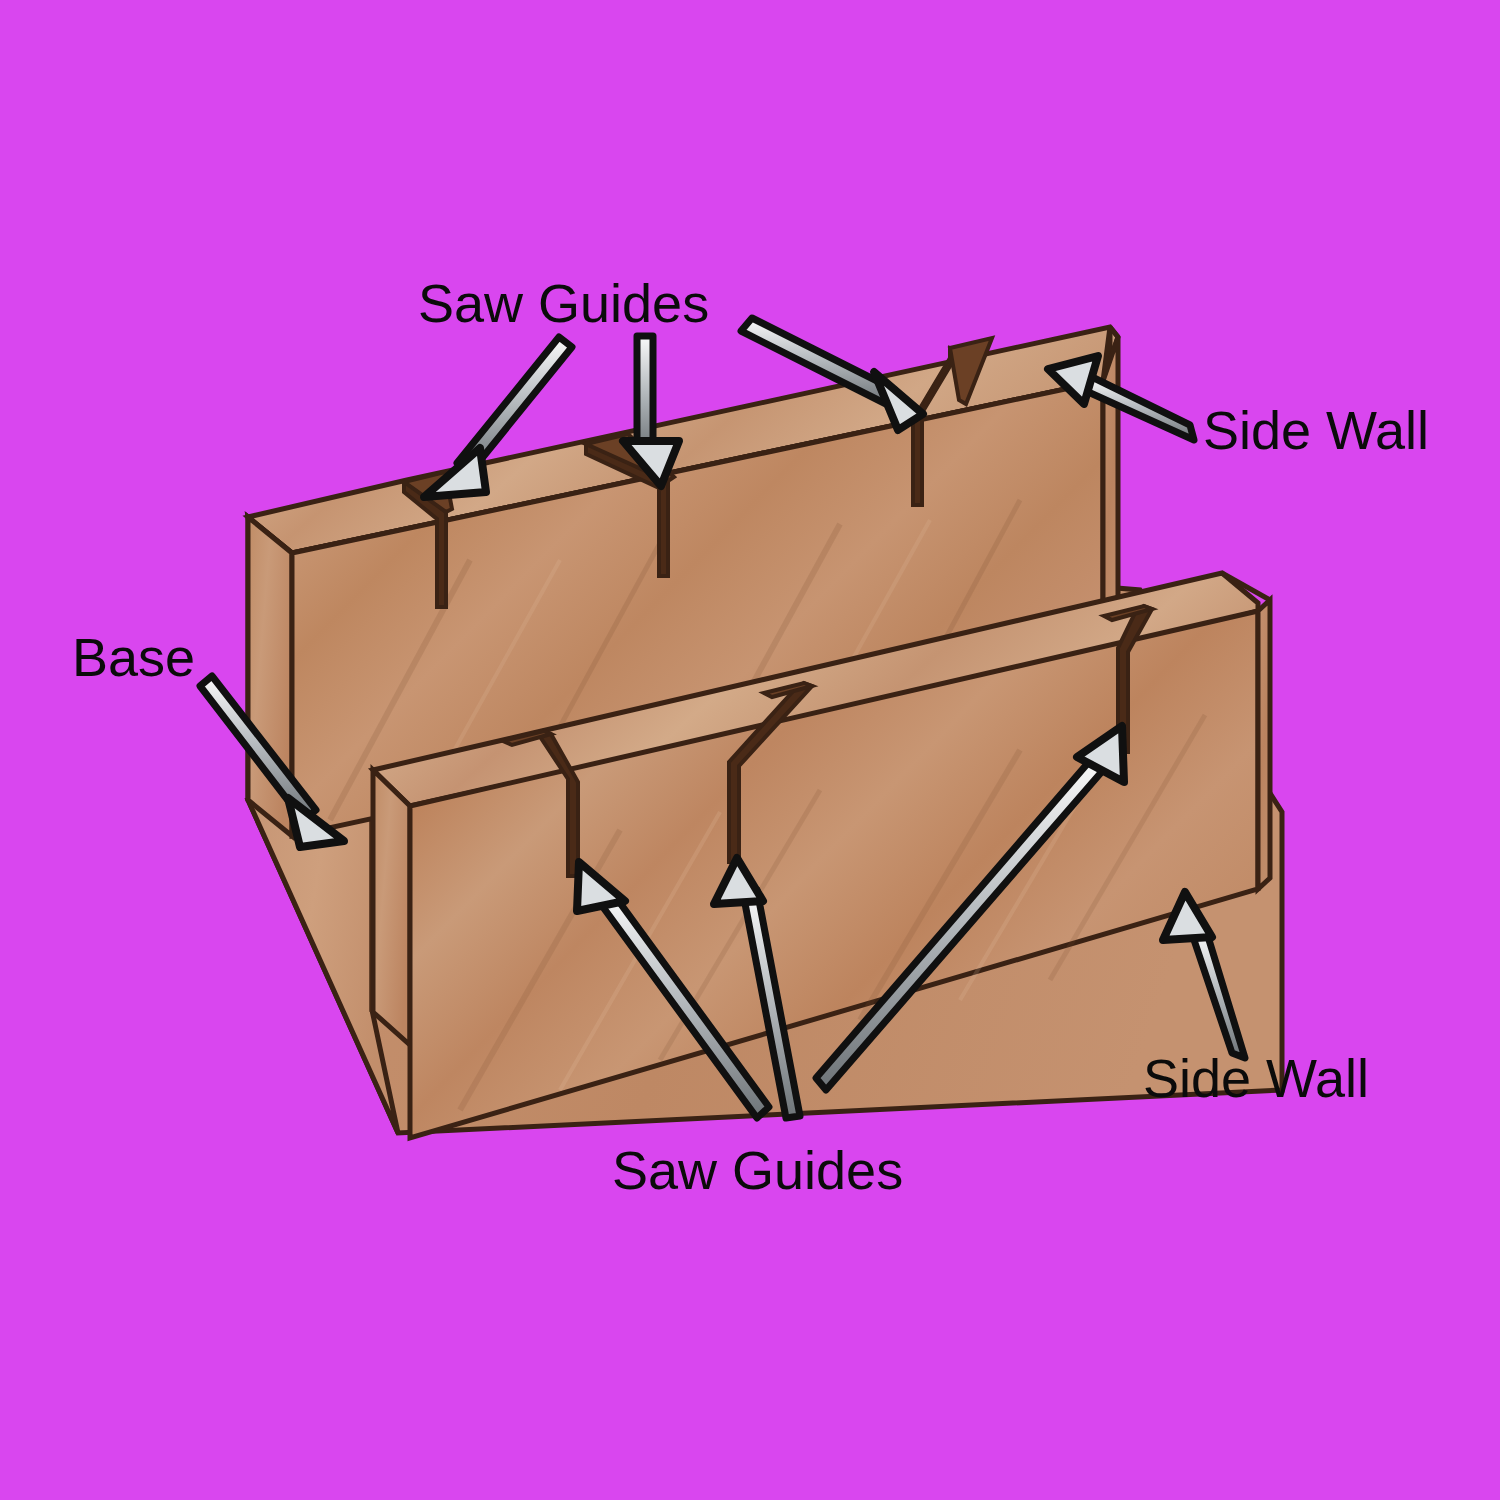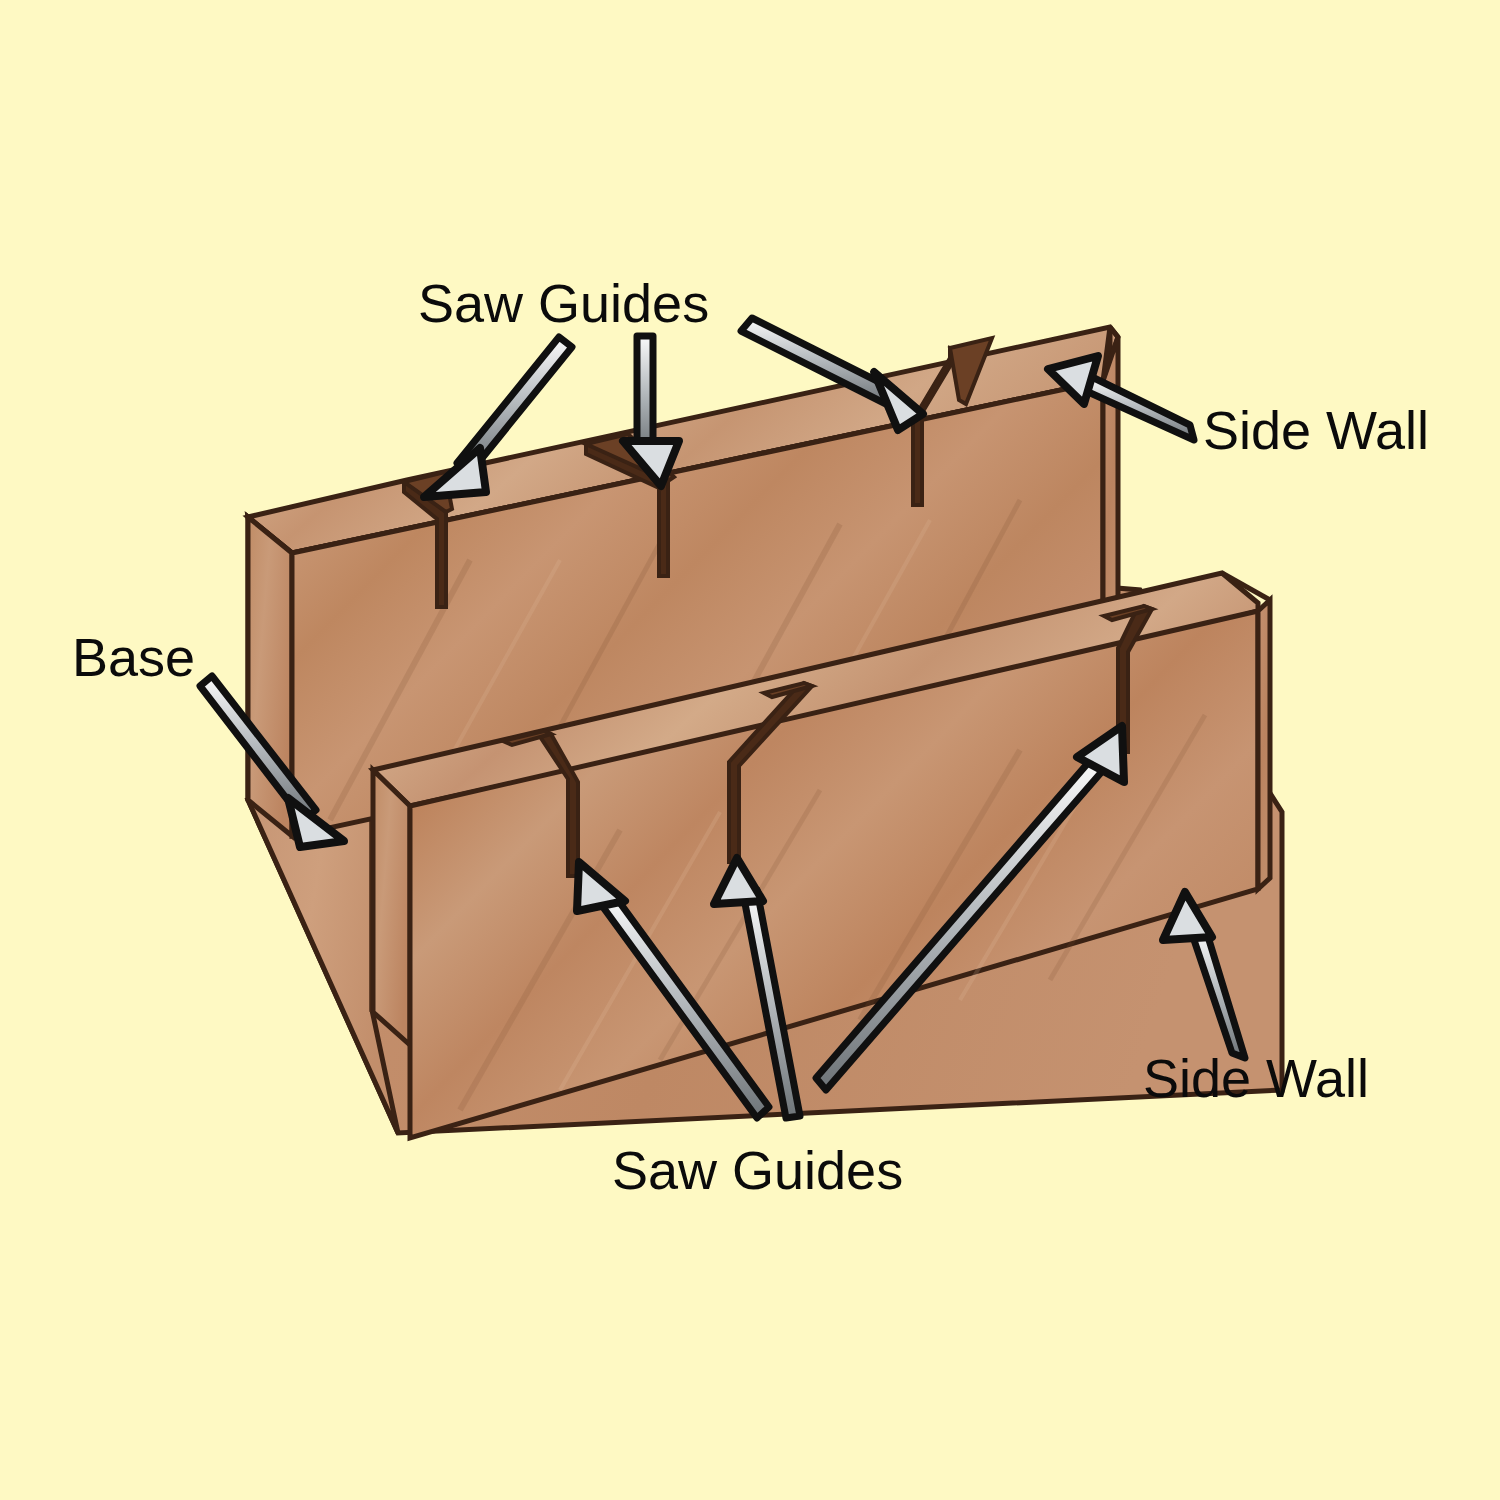--- a/index.html
+++ b/index.html
@@ -5,21 +5,21 @@
 <style>
   html, body {
     margin: 0;
     padding: 0;
     background: #ffffff;
   }
   #stage {
     position: relative;
     width: 1500px;
     height: 1500px;
-    background: #fef9c3;
+    background: #d946ef;
     overflow: hidden;
     font-family: "Liberation Sans", sans-serif;
   }
   #diagram-svg {
     position: absolute;
     left: 0;
     top: 0;
     width: 1500px;
     height: 1500px;
     display: block;

